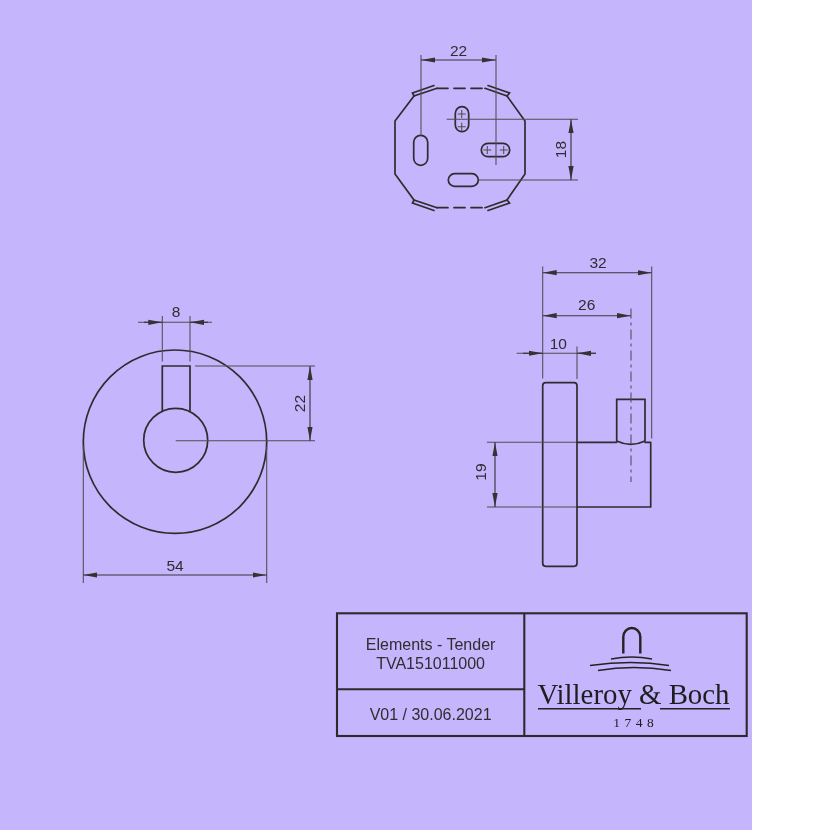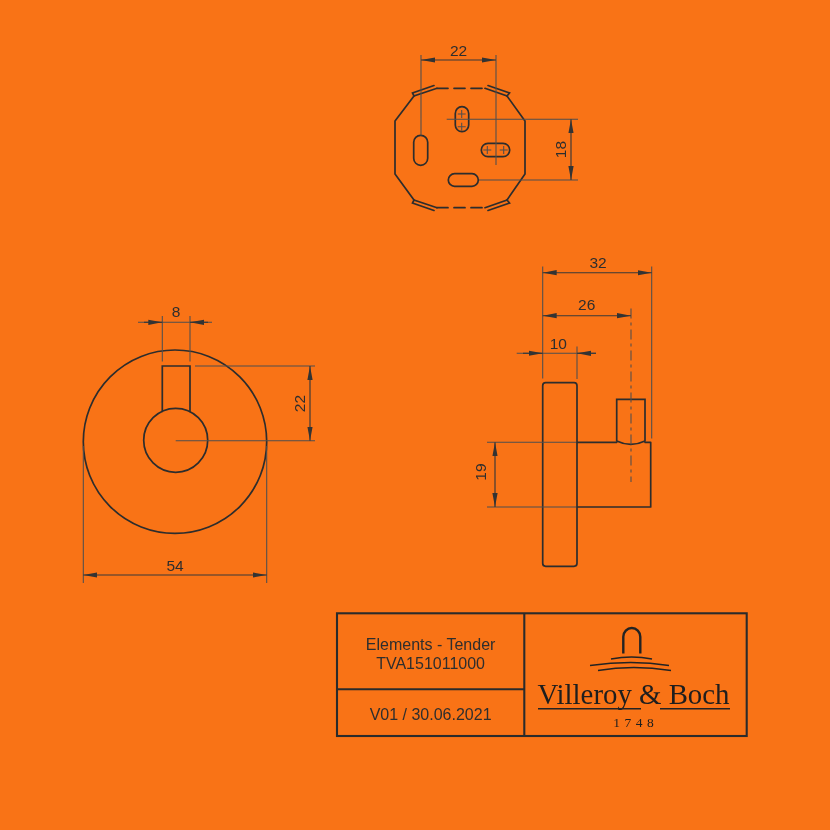--- a/index.html
+++ b/index.html
@@ -1,16 +1,16 @@
 <!DOCTYPE html>
 <html><head>
 <meta charset="utf-8">
 <style>
   html,body{margin:0;padding:0;background:#ffffff;}
-  .canvas{width:830px;height:830px;background:#f97316;position:relative;overflow:hidden;}
+  .canvas{width:752px;height:830px;background:#c4b5fd;position:relative;overflow:hidden;}
   svg{display:block;}
   
   .obj{stroke:#2d2d2d;stroke-width:1.7;fill:none;stroke-linecap:round;}
   .thin{stroke:#4f4f4f;stroke-width:1.05;fill:none;}
   .dim{stroke:#383838;stroke-width:1.15;fill:none;}
   .dash{stroke-dasharray:11 6;}
   .cl{stroke-dasharray:10 4 3 4;}
   .tbline{stroke:#2b2b2b;stroke-width:2.1;fill:none;}
   .logoline{stroke:#232323;fill:none;}
   text{font-family:"Liberation Sans",sans-serif;fill:#2e2e2e;}

